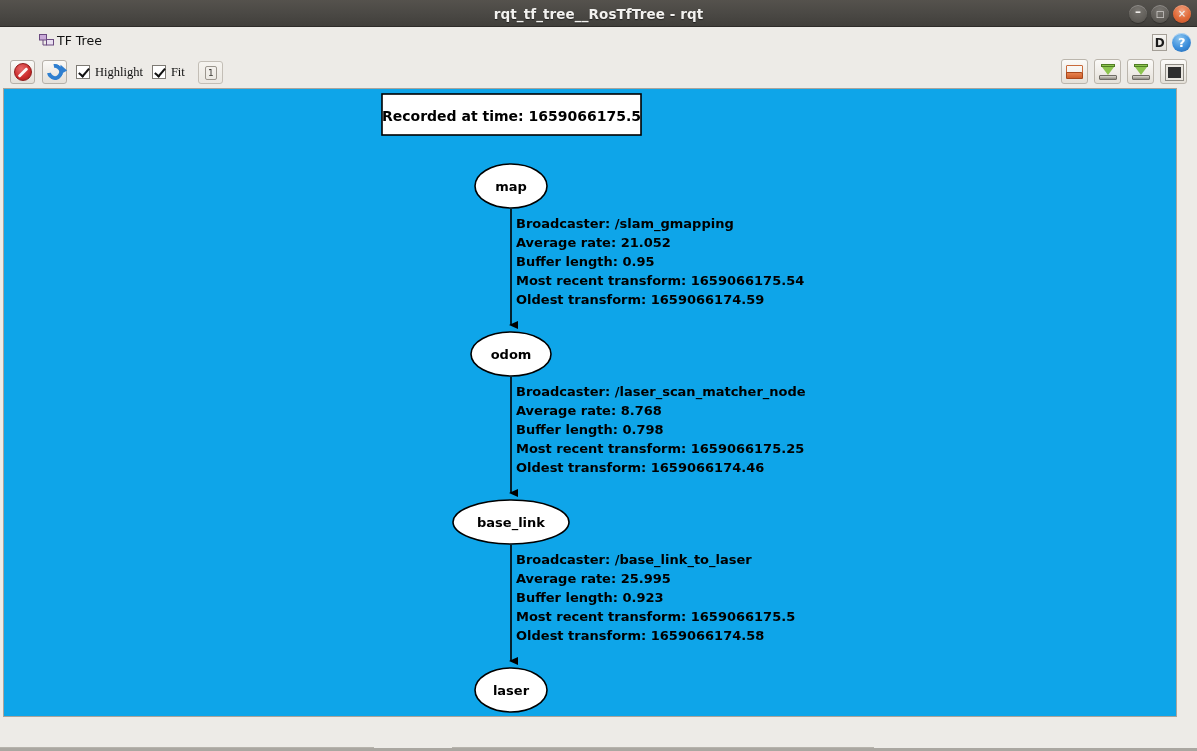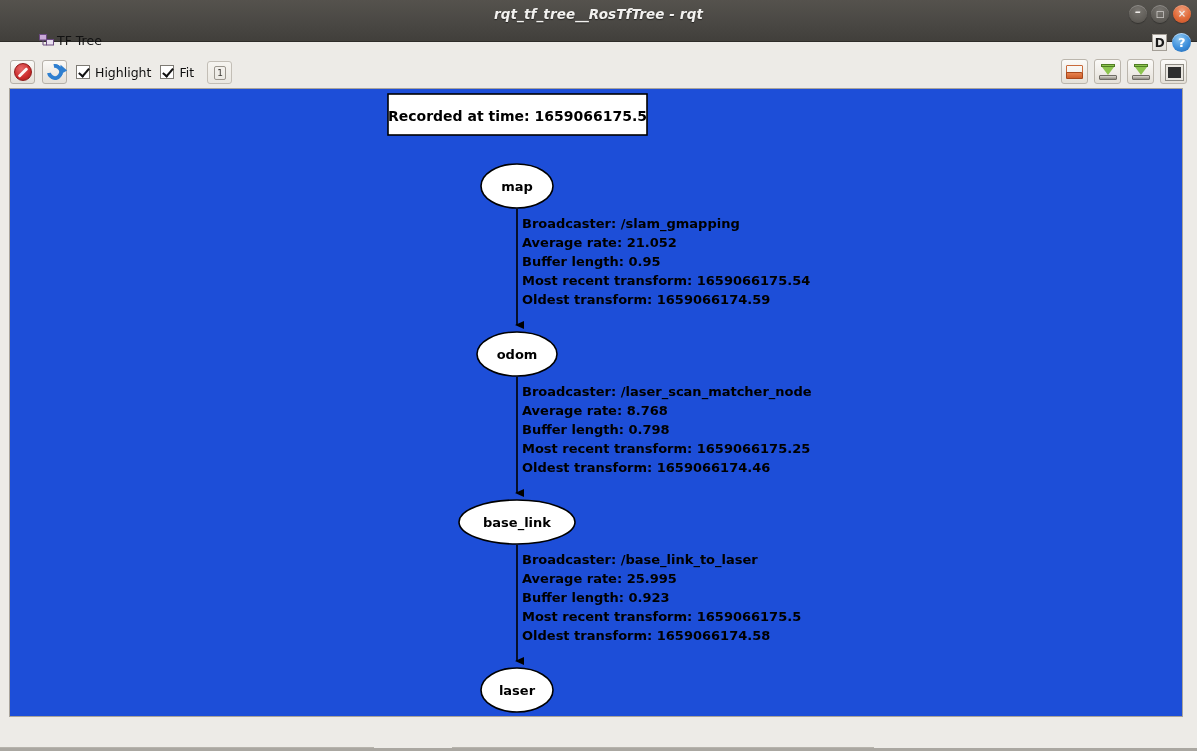--- a/index.html
+++ b/index.html
@@ -21,25 +21,24 @@
     height: 751px;
     background: #edebe7;
     box-sizing: border-box;
   }
 
   
   .titlebar {
     position: absolute;
     left: 0; top: 0;
     width: 1197px;
-    height: 42px;
+    height: 27px;
     background: linear-gradient(to bottom, #55524d 0%, #4a4844 55%, #413f3b 100%);
     border-bottom: 1px solid #2e2c29;
     box-sizing: border-box;
-    font-style: italic;
   }
   .title-text {
     position: absolute;
     left: 0; top: 0;
     width: 1197px;
     line-height: 28px;
     text-align: center;
     color: #f2f1ef;
     font-size: 13.5px;
     font-weight: bold;
@@ -197,20 +196,21 @@
     border-bottom: 7px solid #2f7fd0;
     transform: rotate(60deg);
   }
   .cbox {
     display: flex;
     align-items: center;
     gap: 5px;
     font-size: 12.5px;
     color: #101010;
     margin-left: 2px;
+    font-family: Liberation Serif, serif;
   }
   .cbox-box {
     width: 14px; height: 14px;
     border: 1px solid #7d7a74;
     background: #ffffff;
     position: relative;
     box-sizing: border-box;
   }
   .cbox-box::after {
     content: "";
@@ -311,23 +311,23 @@
     width: 17px; height: 15px;
     background: #2e2e2e;
     border: 2px solid #e9e6e0;
     outline: 1px solid #8d8a83;
     box-sizing: border-box;
   }
 
   
   .canvas {
     position: absolute;
-    left: 9px; top: 88px;
+    left: 3px; top: 88px;
     width: 1174px; height: 629px;
-    background: #1d4ed8;
+    background: #0ea5e9;
     border: 1px solid #a9a49c;
     box-sizing: border-box;
     overflow: hidden;
   }
   .graph-svg {
     position: absolute;
     left: 0; top: 0;
   }
 
   

